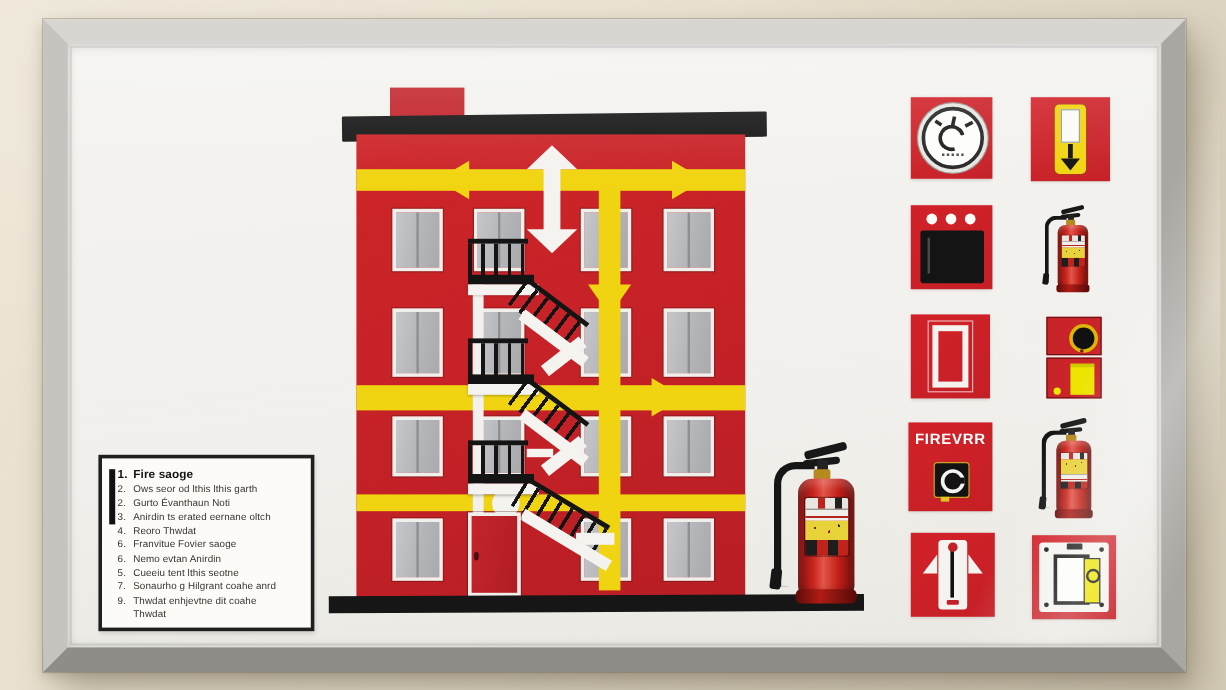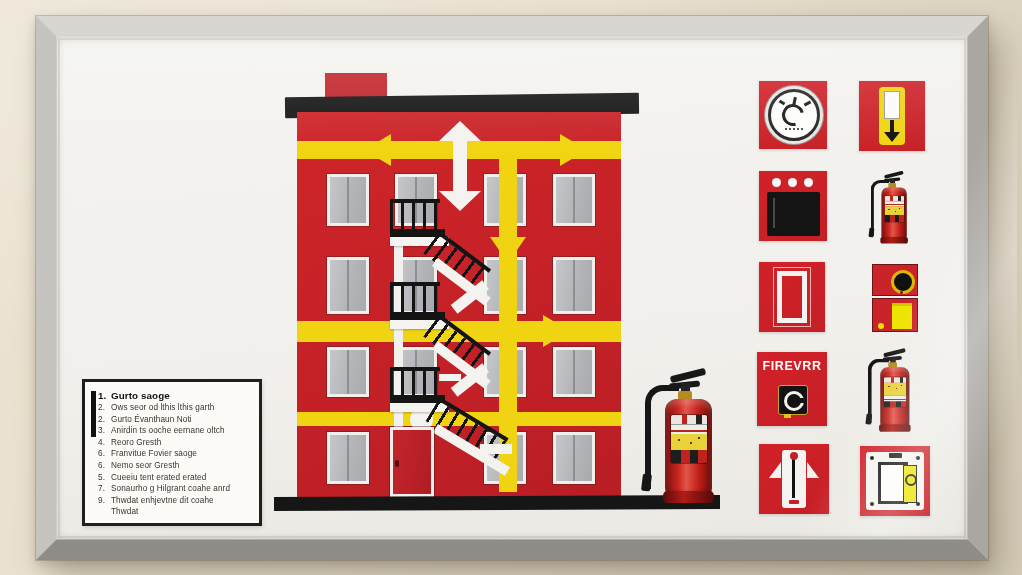--- a/index.html
+++ b/index.html
@@ -182,49 +182,49 @@
             <div class="l3"></div>
             <div class="l4"></div>
           </div>
         <div class="base"></div>
       </div>
 
       <div class="abs legend" style="left:25px;top:342px;width:180px;height:147px;">
         <div class="lbar"></div>
         <div class="lrow first">
             <span class="lnum">1.</span>
-            <span>Gurto saoge</span>
+            <span>Fire saoge</span>
           </div>
         <div class="lrow">
             <span class="lnum">2.</span>
             <span>Ows seor od lthis lthis garth</span>
           </div>
         <div class="lrow">
             <span class="lnum">2.</span>
             <span>Gurto Évanthaun Noti</span>
           </div>
         <div class="lrow">
             <span class="lnum">3.</span>
-            <span>Anirdin ts ooche eernane oltch</span>
+            <span>Anirdin ts erated eernane oltch</span>
           </div>
         <div class="lrow">
             <span class="lnum">4.</span>
-            <span>Reoro Gresth</span>
+            <span>Reoro Thwdat</span>
           </div>
         <div class="lrow">
             <span class="lnum">6.</span>
             <span>Franvitue Fovier saoge</span>
           </div>
         <div class="lrow">
             <span class="lnum">6.</span>
-            <span>Nemo seor Gresth</span>
+            <span>Nemo evtan Anirdin</span>
           </div>
         <div class="lrow">
             <span class="lnum">5.</span>
-            <span>Cueeiu tent erated erated</span>
+            <span>Cueeiu tent lthis seotne</span>
           </div>
         <div class="lrow">
             <span class="lnum">7.</span>
             <span>Sonaurho g Hilgrant coahe anrd</span>
           </div>
         <div class="lrow">
             <span class="lnum">9.</span>
             <span>Thwdat enhjevtne dit coahe</span>
           </div>
         <div class="lrow cont">

